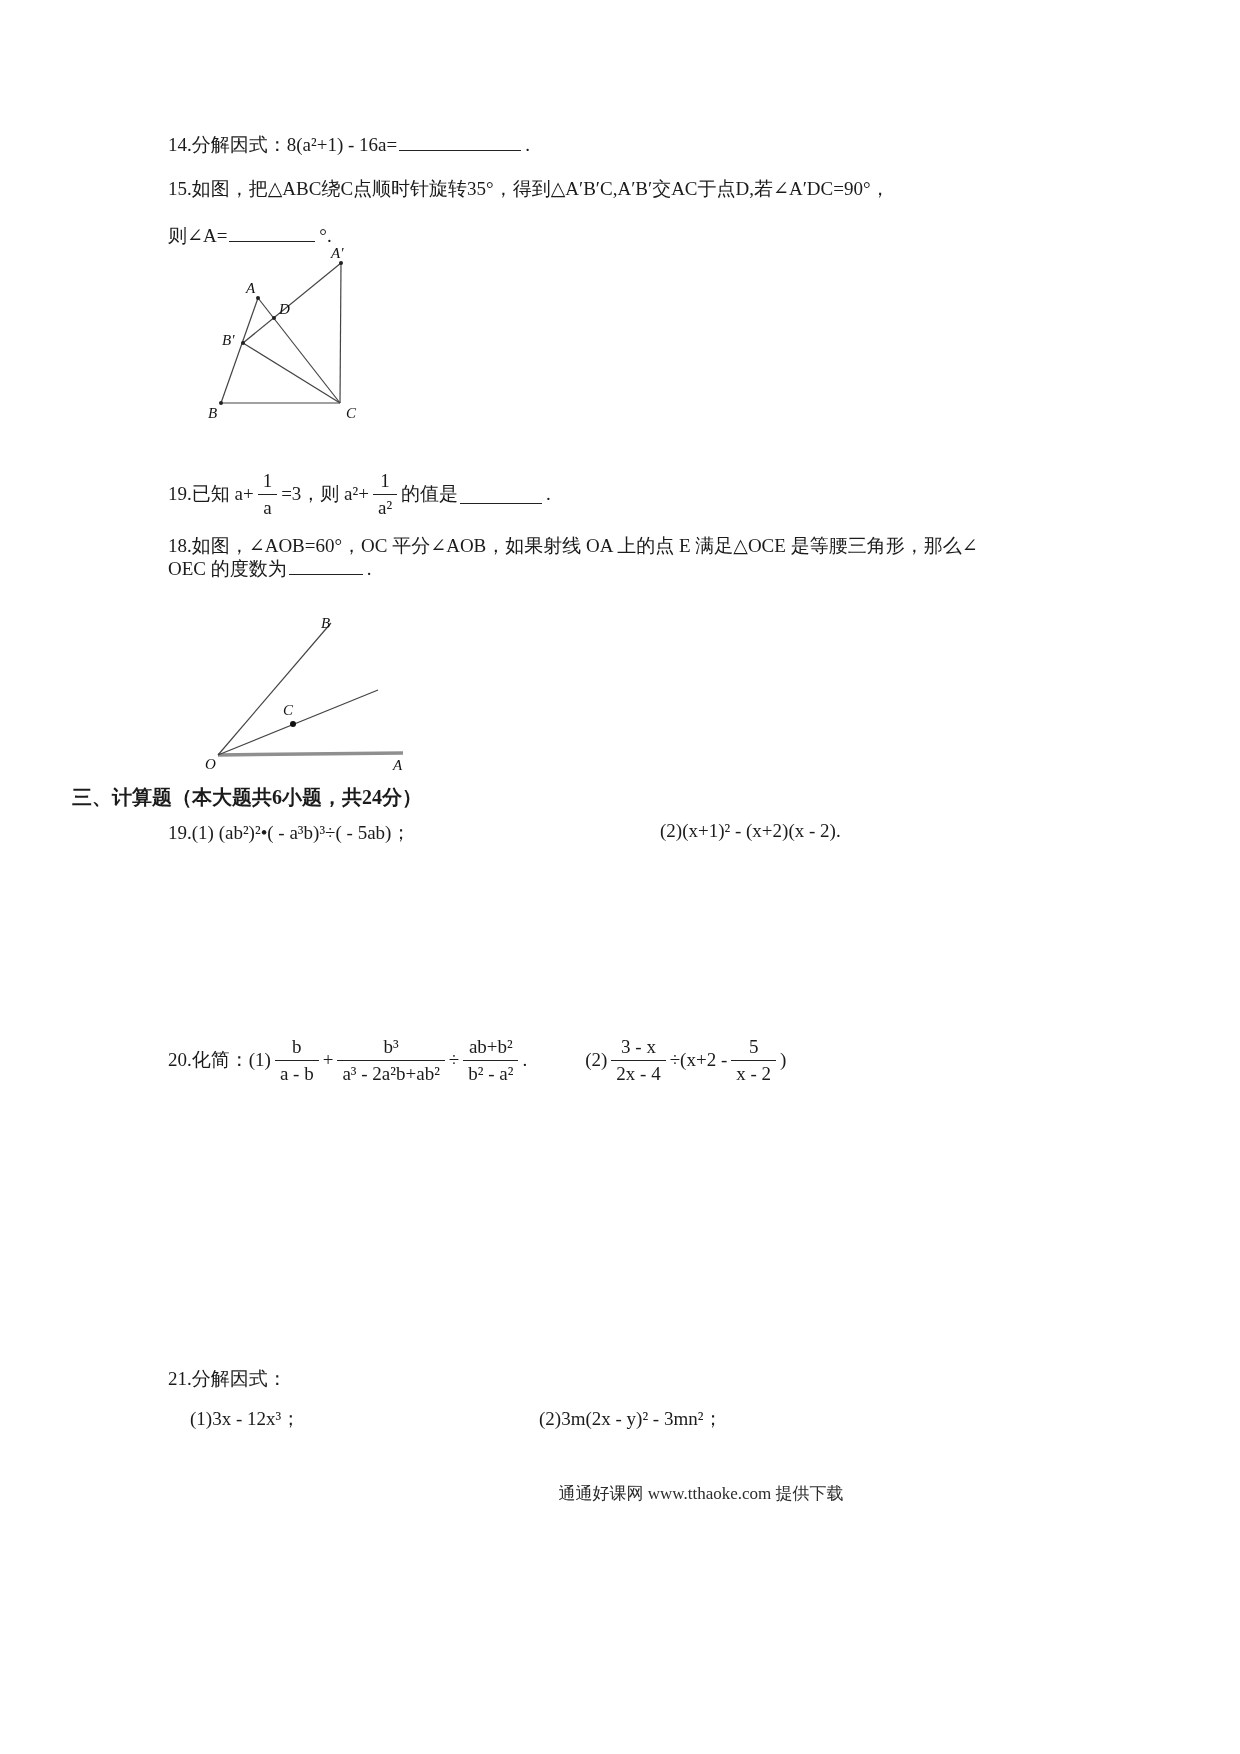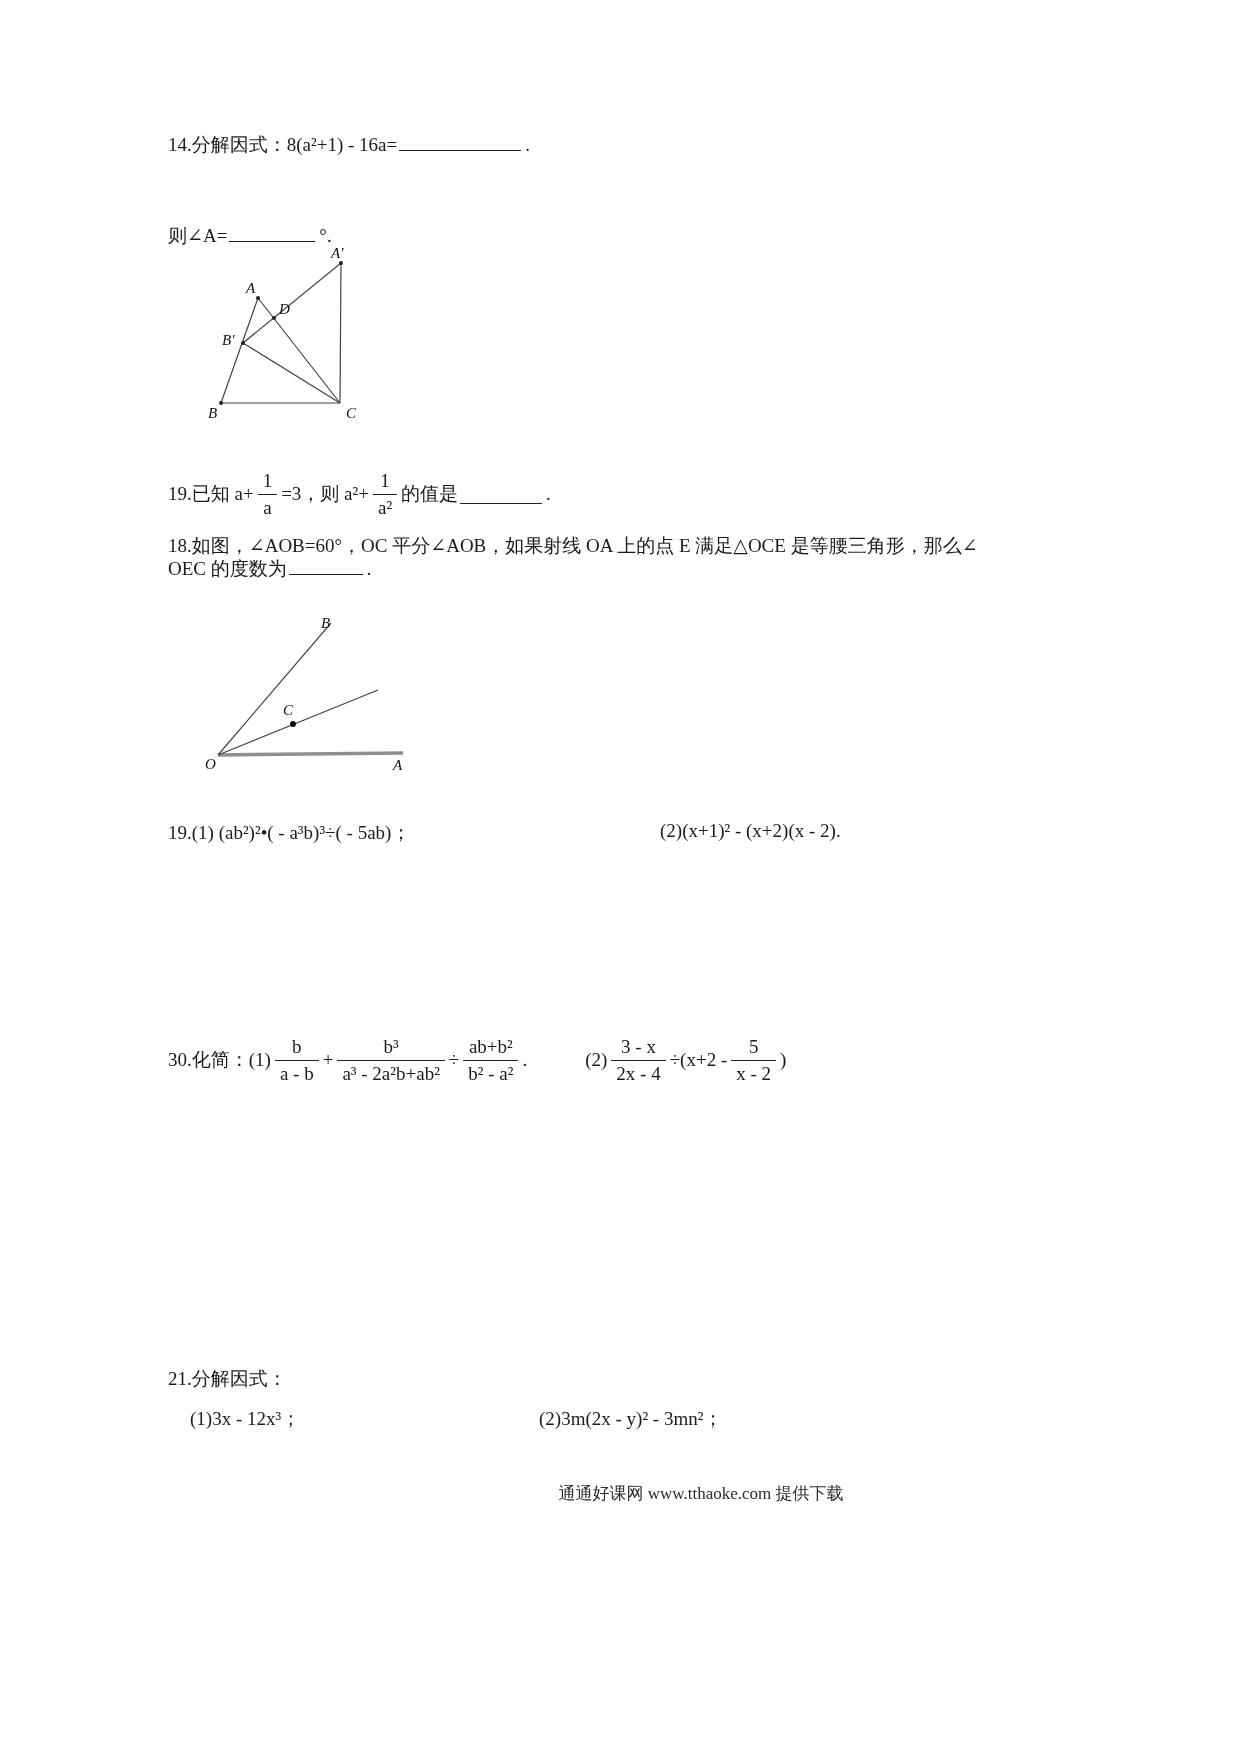--- a/index.html
+++ b/index.html
@@ -45,20 +45,23 @@
 </style>
 </head>
 <body>
 
 <div id="page">
 
   <div class="line" style="left:168px;top:130px;">
     <span>14.分解因式：8(a²+1) - 16a=</span><span class="blank" style="width:122px;"></span><span>.</span>
   </div>
 
+  <div class="line" style="left:168px;top:176px;">
+    <span>15.如图，把△ABC绕C点顺时针旋转35°，得到△A′B′C,A′B′交AC于点D,若∠A′DC=90°，</span>
+  </div>
   <div class="line" style="left:168px;top:221px;">
     <span>则∠A=</span><span class="blank" style="width:86px;"></span><span>°.</span>
   </div>
 
   <svg class="fig" style="left:198px;top:243px;" width="190" height="185" viewBox="0 0 190 185">
     <g stroke="#444" stroke-width="1.2" fill="none">
       <line x1="60" y1="55" x2="23" y2="160"></line>
       <line x1="23" y1="160" x2="142" y2="160"></line>
       <line x1="60" y1="55" x2="142" y2="160"></line>
       <line x1="143" y1="20" x2="142" y2="160"></line>
@@ -112,30 +115,33 @@
     <line x1="15" y1="145" x2="175" y2="80" stroke="#444" stroke-width="1.2"></line>
     <circle cx="90" cy="114" r="3" fill="#111"></circle>
     <g>
       <text x="118" y="18">B</text>
       <text x="80" y="105">C</text>
       <text x="2" y="159">O</text>
       <text x="190" y="160">A</text>
     </g>
   </svg>
 
+  <div class="line sec-title" style="left:72px;top:784px;">
+    <span>三、计算题（本大题共6小题，共24分）</span>
+  </div>
 
   <div class="line" style="left:168px;top:820px;">
     <span>19.(1)  (ab²)²•( - a³b)³÷( - 5ab)；</span>
   </div>
   <div class="line" style="left:660px;top:820px;">
     <span>(2)(x+1)² - (x+2)(x - 2).</span>
   </div>
 
   <div class="mathrow" style="left:168px;top:1026px;height:68px;">
-    <span>30.化简：(1)</span>
+    <span>20.化简：(1)</span>
     <span class="frac">
       <span class="num">b</span>
       <span class="den">a - b</span>
     </span>
     <span>+</span>
     <span class="frac">
       <span class="num">b³</span>
       <span class="den">a³ - 2a²b+ab²</span>
     </span>
     <span>÷</span>

